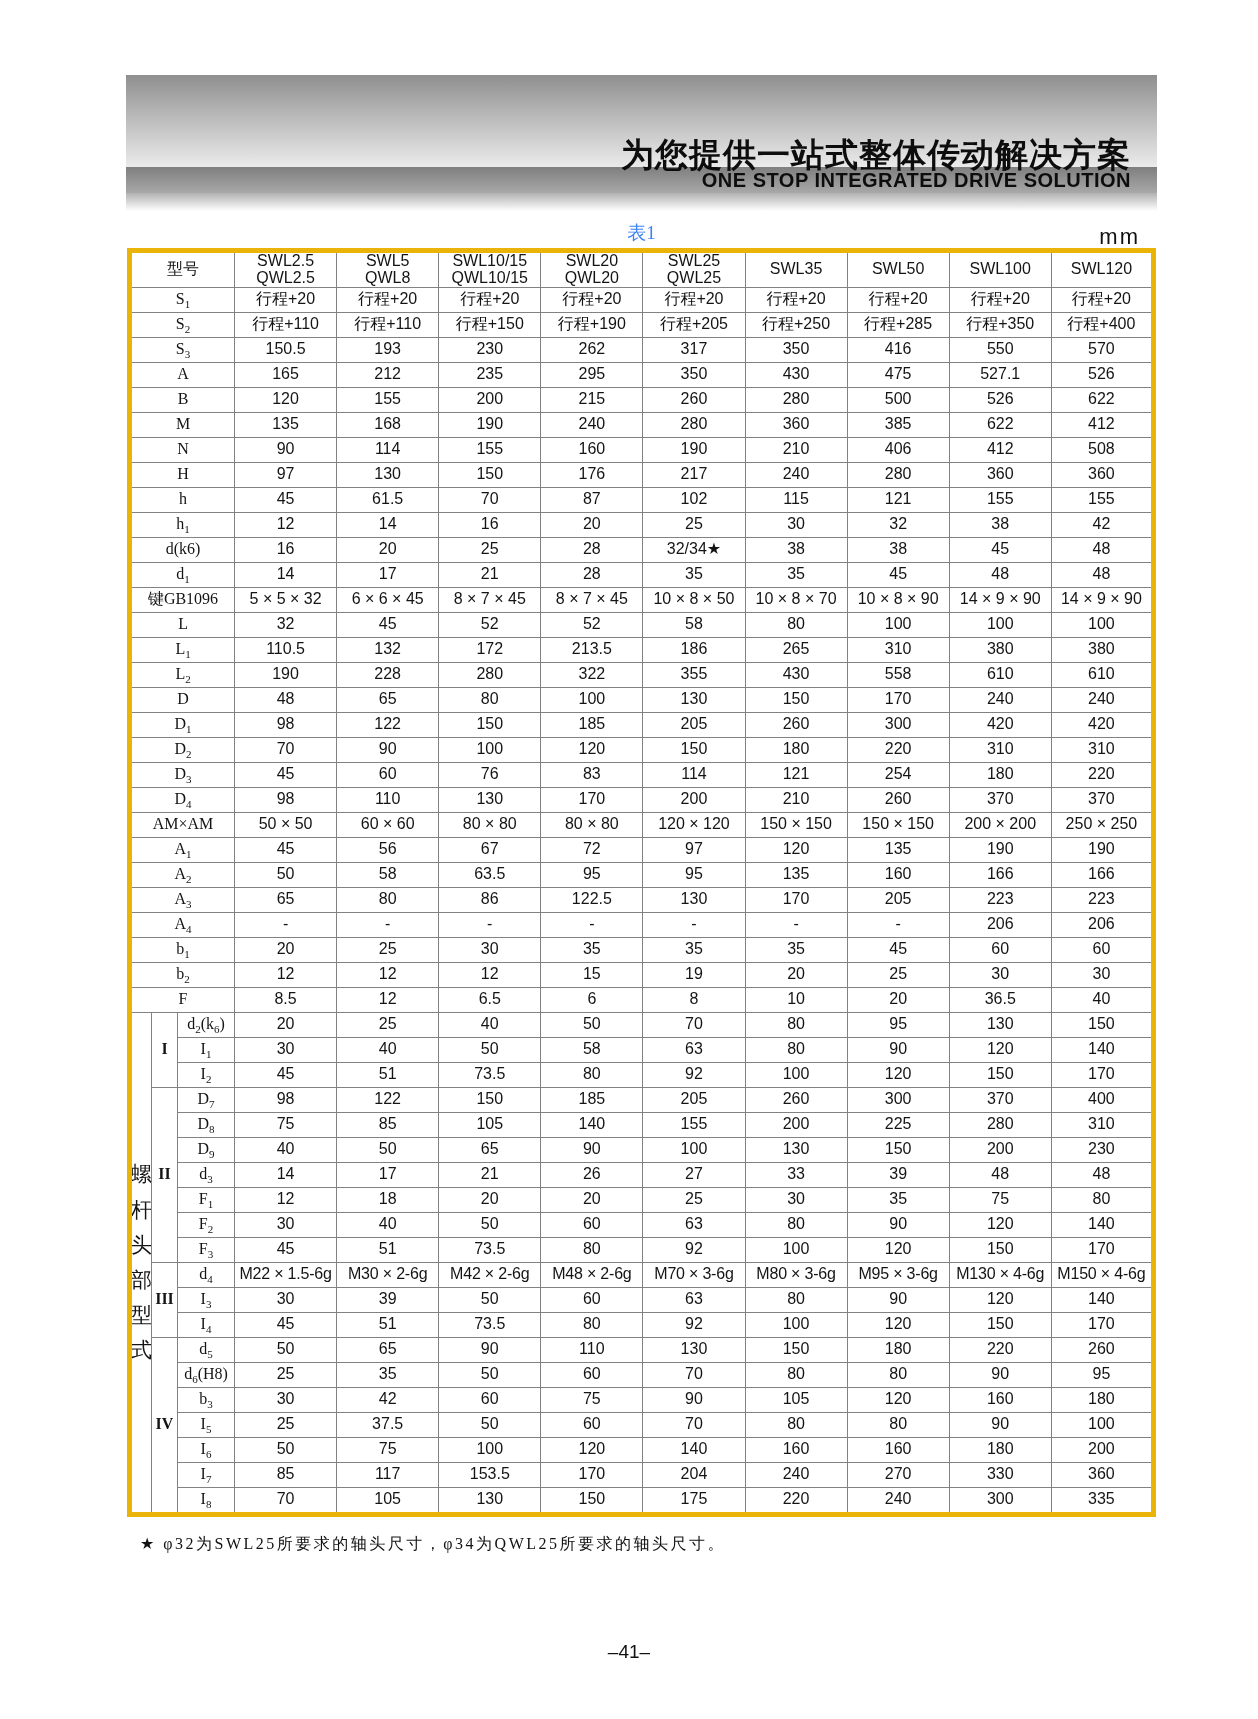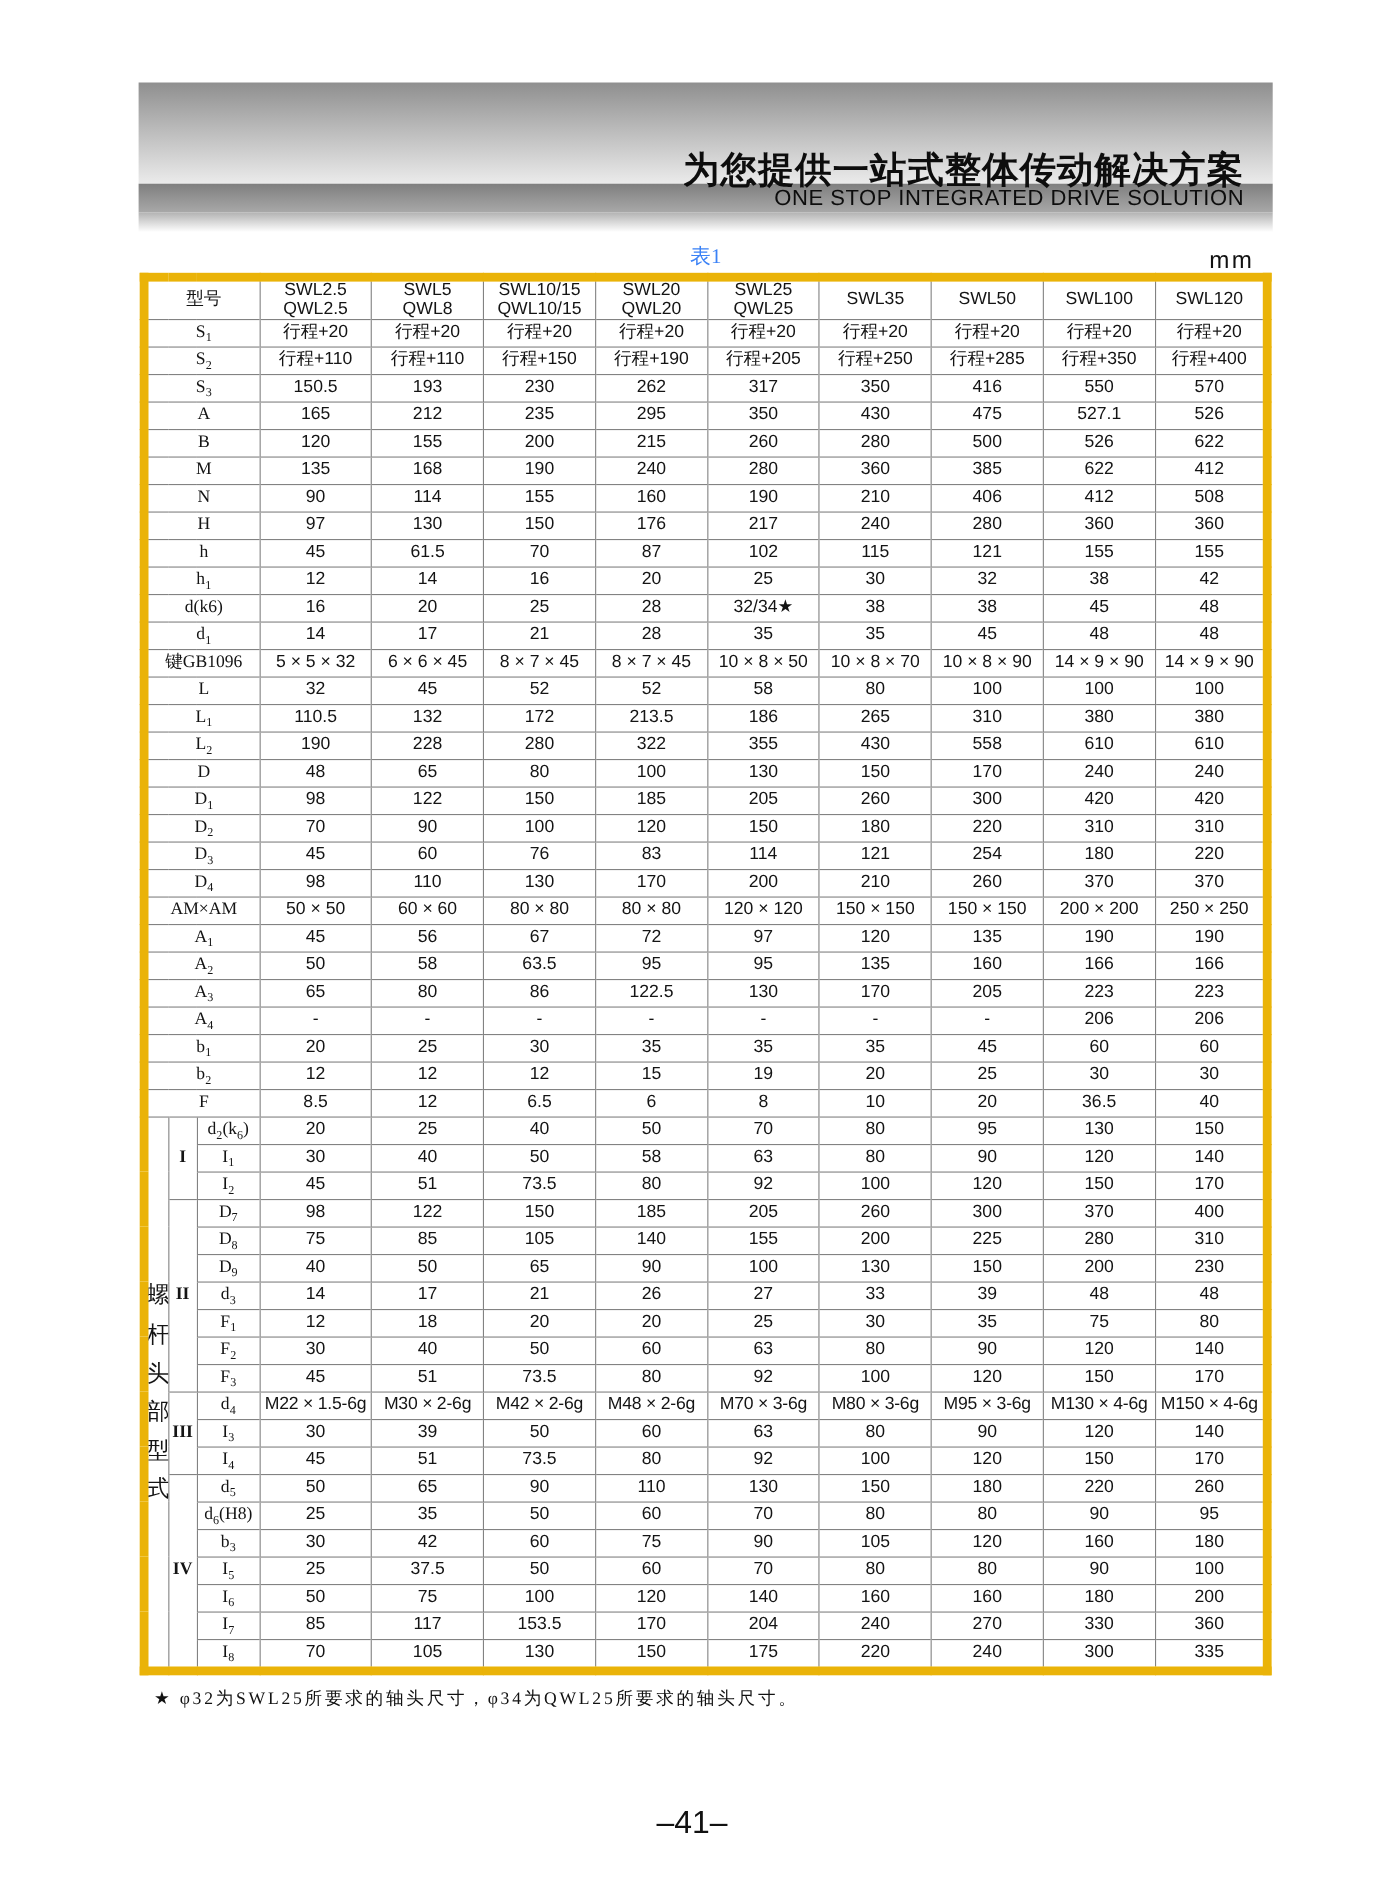--- a/index.html
+++ b/index.html
@@ -15,33 +15,33 @@
     display:flex;align-items:flex-end;justify-content:flex-end;padding-right:26px;box-sizing:border-box;
   }
   .banner-title{
     font-family:"Liberation Serif","DejaVu Serif",serif;font-weight:bold;
     font-size:33px;line-height:1.05;color:#0d0d0d;letter-spacing:1px;transform:translateY(6px);
   }
   .banner-sub{
     height:26px;background:linear-gradient(180deg,#7f7f7f 0%,#a8a8a8 100%);
     display:flex;align-items:center;justify-content:flex-end;padding-right:26px;box-sizing:border-box;
   }
-  .banner-sub span{font-size:20px;font-weight:normal;color:#0d0d0d;letter-spacing:.5px;text-align:right;}
+  .banner-sub span{font-size:20px;font-weight:bold;color:#0d0d0d;letter-spacing:.5px;text-align:right;}
   .banner-fade{height:18px;background:linear-gradient(180deg,#b2b2b2 0%,#ffffff 100%);}
   
   .caption-row{position:absolute;left:127px;top:220px;width:1029px;height:26px;}
   .tbl-label{
     position:absolute;left:50%;transform:translateX(-50%);
     font-family:"Liberation Serif","DejaVu Serif",serif;font-size:19px;color:#3b82f6;
   }
   .unit{position:absolute;right:16px;top:4px;font-size:22px;letter-spacing:2px;color:#111;}
   
   table.spec{
     position:absolute;left:127px;top:248px;width:1029px;
-    border-collapse:collapse;table-layout:fixed;border:8px solid #eab308;
+    border-collapse:collapse;table-layout:fixed;border:5px solid #eab308;
   }
   table.spec td{
     border-top:1px solid #828282;border-left:1px solid #828282;
     text-align:center;vertical-align:middle;padding:0;height:24px;
     font-size:16px;line-height:1.05;color:#141414;overflow:hidden;white-space:nowrap;
   }
   td.hdr{height:80px;font-size:19px;line-height:25px;}
   td.corner{font-size:20px;font-family:"Liberation Serif","DejaVu Serif",serif;}
   td.rl,td.plab{font-family:"Liberation Serif","DejaVu Serif",serif;font-size:17px;margin-left:22px;}
   td.grp{font-family:"Liberation Serif","DejaVu Serif",serif;font-size:19px;font-weight:bold;}
@@ -53,21 +53,21 @@
   td.side{vertical-align:middle;}
   .vtext{
     display:flex;flex-direction:column;align-items:center;justify-content:center;gap:13px;
     font-family:"Liberation Serif","DejaVu Serif",serif;font-size:21px;color:#141414;
   }
   
   .footnote{
     position:absolute;left:140px;top:1534px;
     font-family:"Liberation Serif","DejaVu Serif",serif;font-size:16px;letter-spacing:2.5px;color:#111;
   }
-  .pageno{position:absolute;left:0;top:1641px;width:100%;text-align:center;font-size:29px;color:#111;}
+  .pageno{position:absolute;left:0;top:1641px;width:100%;text-align:center;font-size:19px;color:#111;}
 </style>
 </head>
 <body>
 
 <div class="banner">
   <div class="banner-top">
     <span class="banner-title">为您提供一站式整体传动解决方案</span>
   </div>
   <div class="banner-sub">
     <span>ONE STOP INTEGRATED DRIVE SOLUTION</span>

